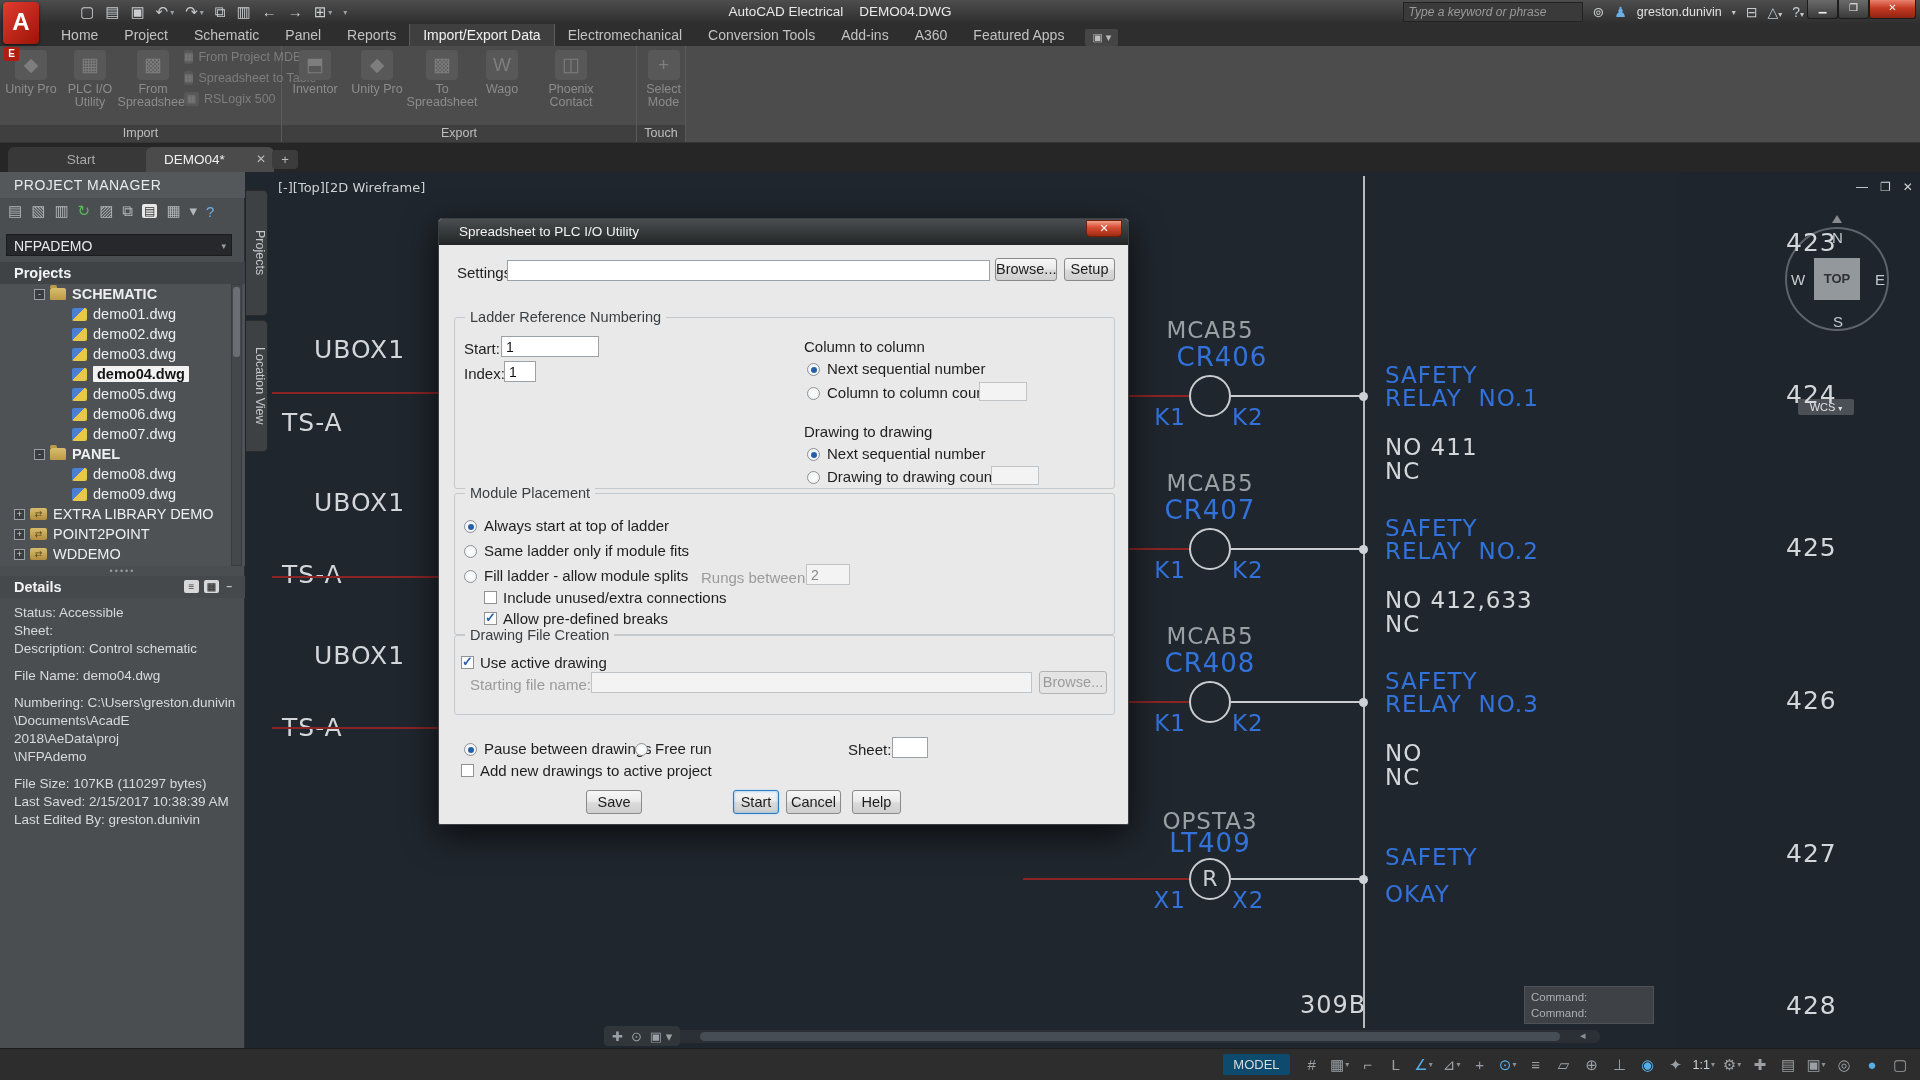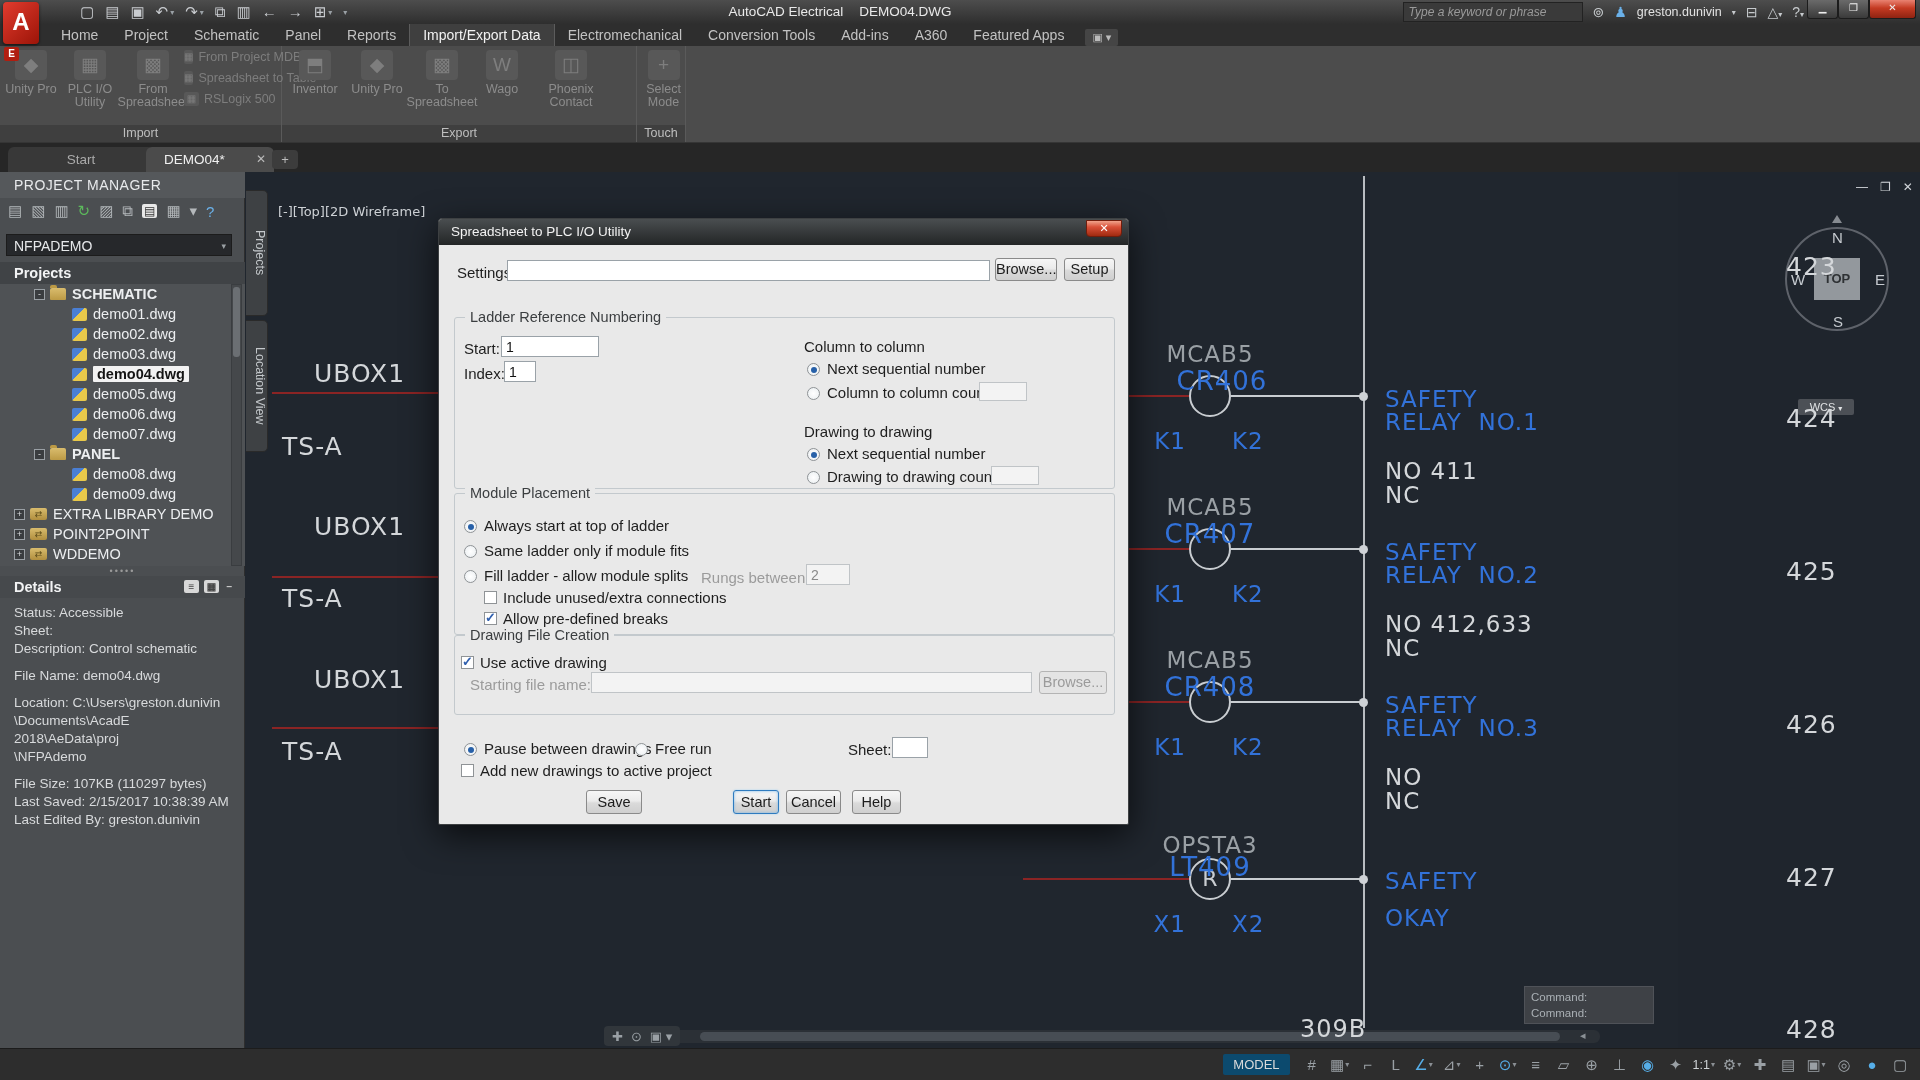--- a/index.html
+++ b/index.html
@@ -69,21 +69,21 @@
   #splitter{position:absolute;left:0;top:396px;width:245px;height:7px;text-align:center;color:#9a9a9a;font-size:9px;line-height:6px;letter-spacing:2px;}
   #details-hdr{position:absolute;left:0;top:404px;width:245px;height:22px;color:#f2f3f4;font-weight:bold;font-size:14.5px;line-height:22px;padding-left:14px;box-sizing:border-box;background:#46494c;}
   #details-hdr .hic{position:absolute;top:4px;width:15px;height:13px;background:#d8d8d8;border-radius:2px;color:#444;font-size:10px;line-height:13px;text-align:center;}
   #details-body{position:absolute;left:14px;top:432px;width:222px;color:#d8dadc;font-size:13.5px;line-height:18px;}
   #details-body p{margin:0;min-height:9px;}
   
   .vtab{position:absolute;left:246px;width:22px;background:#3e4144;border:1px solid #2a2a2a;border-left:none;border-radius:0 5px 5px 0;
     color:#c4c8cb;font-size:12.5px;writing-mode:vertical-rl;text-align:center;padding:10px 0;box-sizing:border-box;}
   
   #schem{position:absolute;left:0;top:0;width:1920px;height:1080px;z-index:5;pointer-events:none;}
-  .cad{font-family:"DejaVu Sans",sans-serif;letter-spacing:1px;position:absolute;white-space:pre;margin-top:24px;}
+  .cad{font-family:"DejaVu Sans",sans-serif;letter-spacing:1px;position:absolute;white-space:pre;}
   .wire{position:absolute;height:2px;}
   .coil{position:absolute;width:42px;height:42px;border:2px solid #c9cdd1;border-radius:50%;box-sizing:border-box;color:#c9cdd1;font-size:22px;text-align:center;line-height:38px;font-family:"DejaVu Sans",sans-serif;}
   .jdot{position:absolute;width:9px;height:9px;border-radius:50%;background:#ced2d6;}
   #corner-text{left:278px;top:180px;font-size:13px;color:#cdd1d5;letter-spacing:0;}
   #doc-controls{position:absolute;left:1856px;top:180px;color:#d2d6da;font-size:12px;display:flex;gap:12px;pointer-events:auto;}
   
   #viewcube{position:absolute;left:1785px;top:227px;width:104px;height:104px;pointer-events:auto;}
   #vc-ring{position:absolute;left:0;top:0;width:104px;height:104px;border:2px solid rgba(145,150,156,.55);border-radius:50%;box-sizing:border-box;}
   #vc-face{position:absolute;left:29px;top:31px;width:46px;height:42px;background:rgba(160,165,170,.9);color:#2e3134;font-size:13px;font-weight:bold;text-align:center;line-height:42px;}
   .vc-letter{position:absolute;color:#c6cbd0;font-size:15px;}
@@ -101,21 +101,21 @@
   #statusbar{position:absolute;left:0;top:1048px;width:1920px;height:32px;background:#2d2d2d;border-top:1px solid #1c1c1c;z-index:40;display:flex;align-items:center;box-sizing:border-box;}
   #sb-cluster{margin-left:auto;margin-right:8px;display:flex;align-items:center;gap:4px;}
   #model-chip{background:#0c4a6e;color:#dadada;font-size:13px;padding:3px 10px;border-radius:2px;margin-right:6px;}
   .sbic{min-width:22px;text-align:center;color:#9aa0a5;font-size:15px;display:flex;align-items:center;justify-content:center;gap:1px;padding:2px 1px;}
   .sbic .dd{font-size:8px;color:#8a8f94;}
   .sbic.txt{font-size:12.5px;color:#cfd3d6;}
   
   #dialog{position:absolute;left:438px;top:218px;width:689px;height:605px;z-index:50;border:1px solid #3d4042;border-radius:4px 4px 2px 2px;
     box-shadow:0 10px 34px rgba(0,0,0,.7);background:#e9e9e9;}
   #dlg-title{position:absolute;left:0;top:0;width:100%;height:26px;background:linear-gradient(#4a4e50,#232526);border-radius:3px 3px 0 0;
-    color:#f2f2f2;font-size:13.5px;line-height:26px;padding-left:12px;box-sizing:border-box;}
+    color:#f2f2f2;font-size:13.5px;line-height:26px;padding-left:20px;box-sizing:border-box;}
   #dlg-close{position:absolute;right:6px;top:1px;width:36px;height:17px;background:linear-gradient(#f0a38c,#d95038 40%,#a02a10);
     border:1px solid #701d0c;border-radius:0 0 4px 4px;color:#fff;font-size:11px;text-align:center;line-height:15px;box-sizing:border-box;}
   .dtext{position:absolute;color:#1e1e1e;font-size:15px;white-space:nowrap;}
   .dtext.dis{color:#9b9b9b;}
   .dgroup{position:absolute;border:1px solid #c3c9cd;border-radius:3px;}
   .dgroup .gt{position:absolute;left:10px;top:-9px;background:#e9e9e9;padding:0 5px;color:#3b3e40;font-size:14.5px;white-space:nowrap;}
   .din{position:absolute;border:1px solid #9aa2a8;background:#fff;font-size:14px;padding:0 4px;box-sizing:border-box;font-family:"Liberation Sans",sans-serif;color:#111;}
   .din:disabled,.din.dis{background:#f3f3f3;color:#8a8a8a;border-color:#c0c4c7;}
   .dbtn{position:absolute;border:1px solid #8a8a8a;border-radius:3px;background:linear-gradient(#f6f6f6,#ebebeb 45%,#dadada 55%,#cfcfcf);
     font-size:14.5px;color:#1c1c1c;text-align:center;box-sizing:border-box;font-family:"Liberation Sans",sans-serif;}
@@ -367,21 +367,21 @@
       <span class="hic" style="right:26px">▦</span>
       <span class="hic" style="right:8px;background:none;color:#ccc">−</span>
     </div>
     <div id="details-body">
         <p>Status: Accessible</p>
         <p>Sheet:</p>
         <p>Description: Control schematic</p>
         <p></p>
         <p>File Name: demo04.dwg</p>
         <p></p>
-        <p>Location: C:\Users\greston.dunivin</p>
+        <p>Numbering: C:\Users\greston.dunivin</p>
         <p>\Documents\AcadE 2018\AeData\proj</p>
         <p>\NFPAdemo</p>
         <p></p>
         <p>File Size: 107KB (110297 bytes)</p>
         <p>Last Saved: 2/15/2017 10:38:39 AM</p>
         <p>Last Edited By: greston.dunivin</p>
       </div>
   </div>
   <div class="vtab" style="top:18px;height:126px">Projects</div>
   <div class="vtab" style="top:148px;height:132px">Location View</div>

